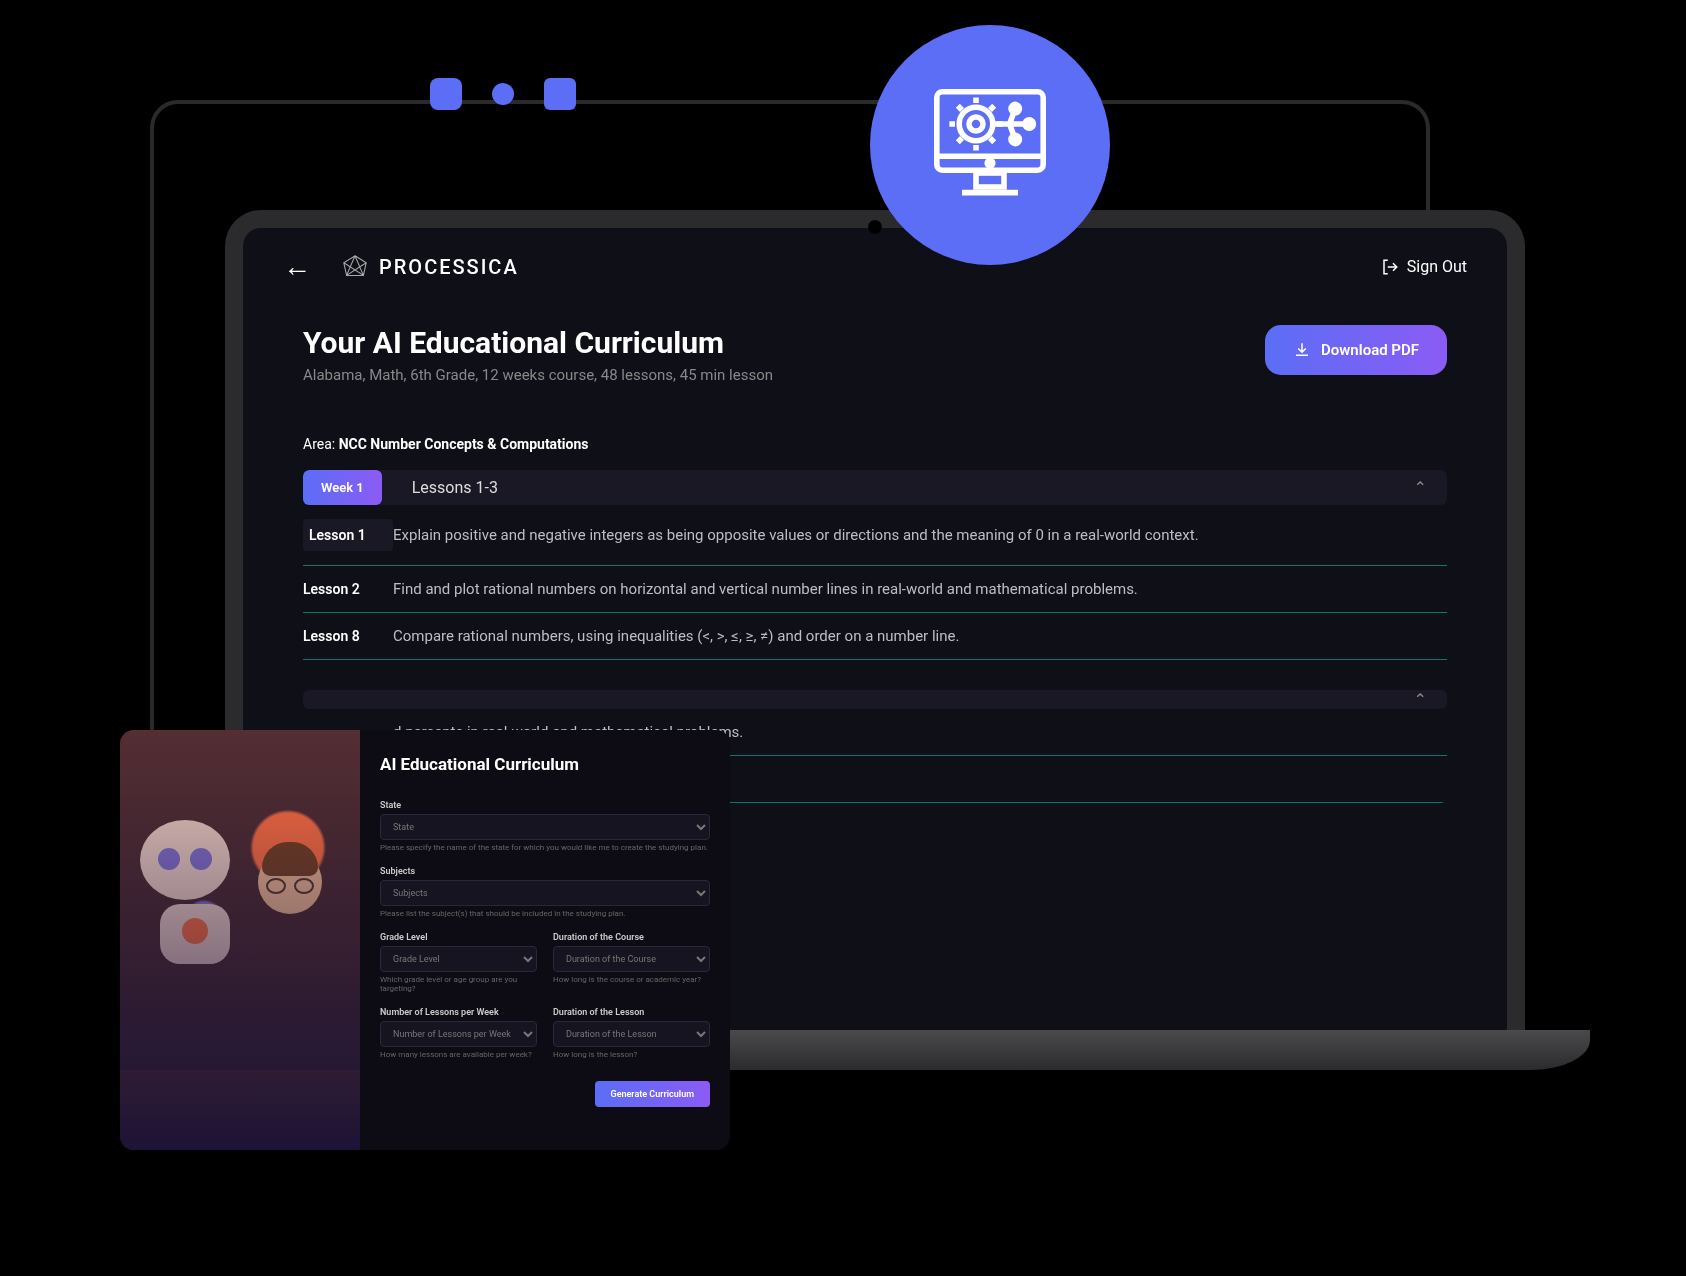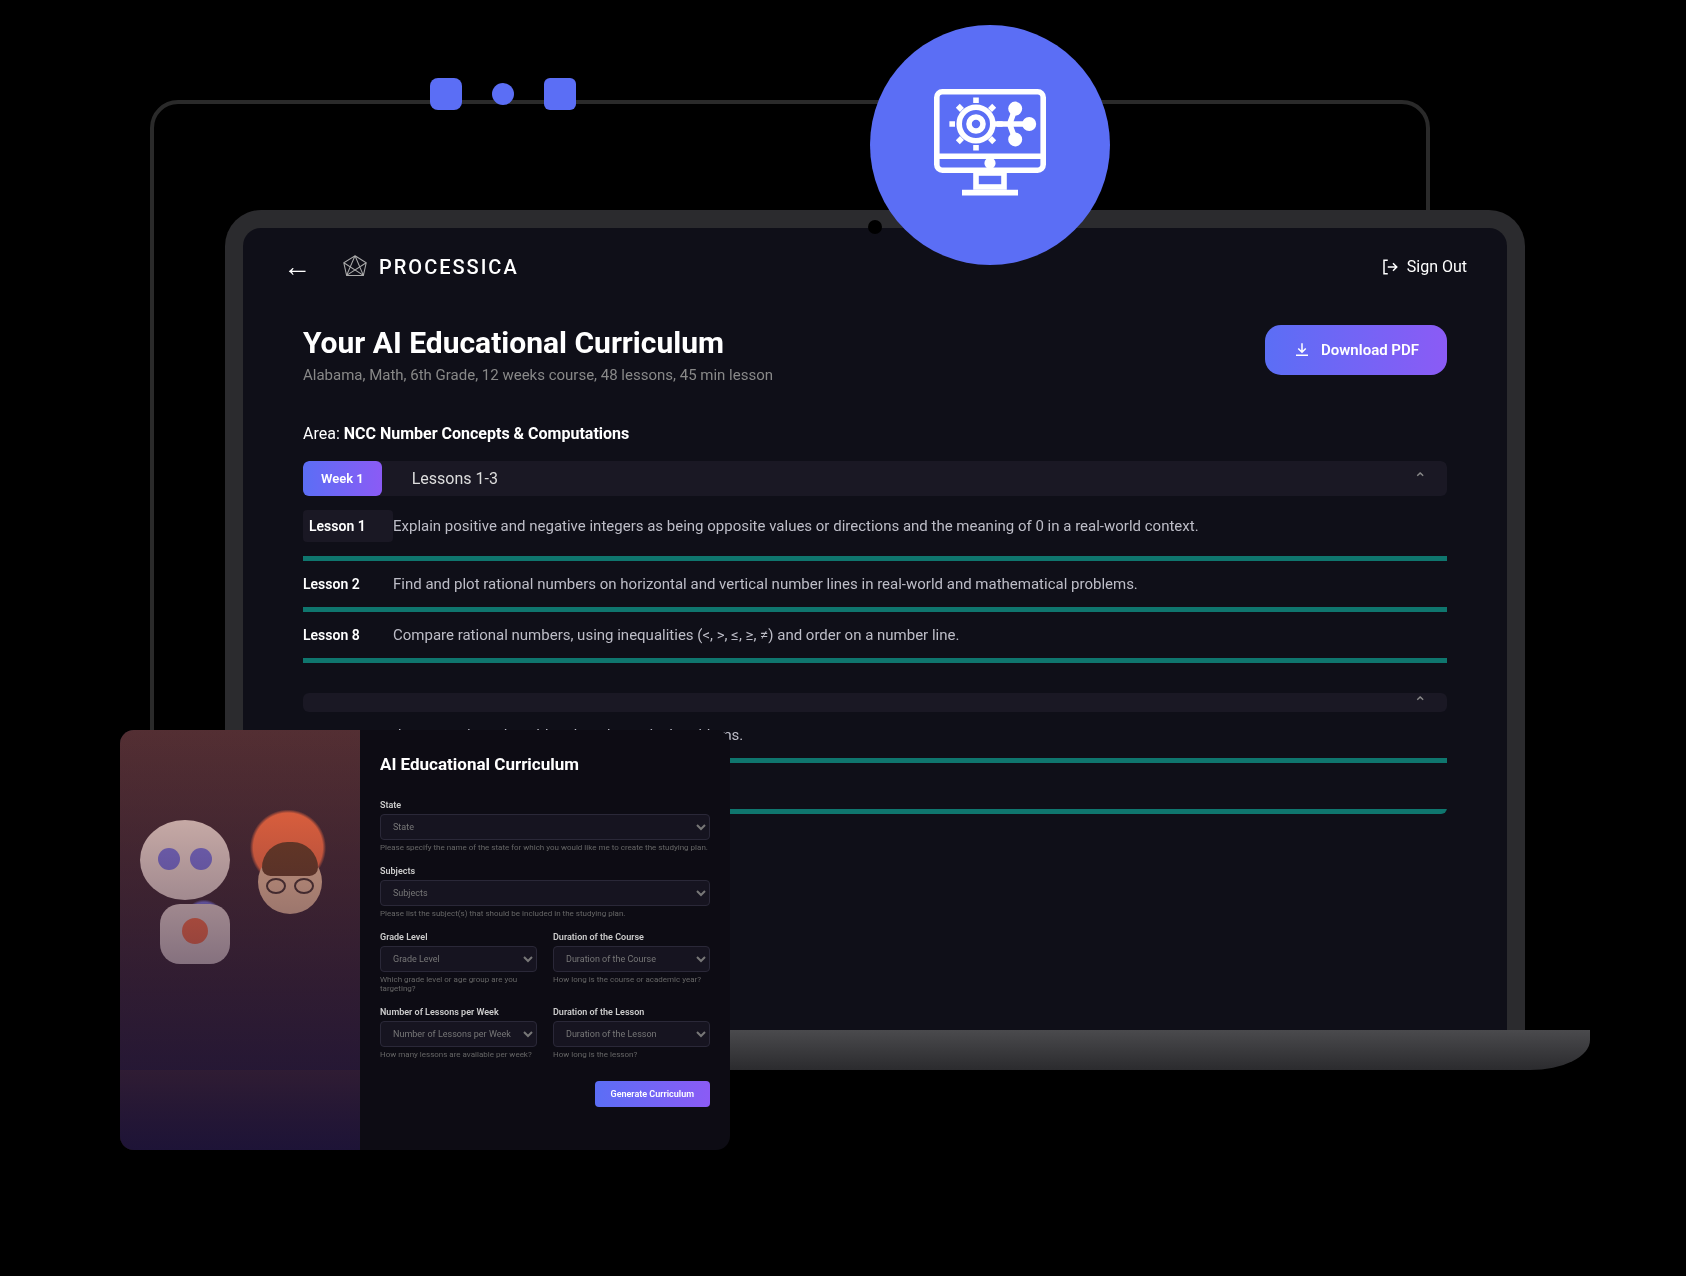--- a/index.html
+++ b/index.html
@@ -30,30 +30,30 @@
   .signout { margin-left:auto; font-size:16px; display:flex; align-items:center; cursor:pointer; }
   .signout svg { width:18px; height:18px; margin-right:8px; stroke:#fff; fill:none; stroke-width:2; }
 
   .main { padding:20px 60px 0 60px; }
   .titlebar { display:flex; align-items:flex-start; }
   h1 { font-size:30px; font-weight:700; margin-bottom:6px; }
   .sub { color:#888; font-size:15px; }
   .download-btn { margin-left:auto; background:linear-gradient(90deg,#5b6ef5,#8b5bf5); color:#fff; border:none; border-radius:16px; padding:16px 28px; font-size:15px; font-weight:600; display:flex; align-items:center; cursor:pointer; }
   .download-btn svg { width:18px; height:18px; margin-right:10px; stroke:#fff; fill:none; stroke-width:2; }
 
-  .area { margin-top:40px; font-size:16px; }
+  .area { margin-top:52px; font-size:14px; }
   .area b { font-weight:700; }
 
   .week-block { margin-top:18px; border-radius:6px; overflow:hidden; }
   .week-head { display:flex; align-items:center; background:#1a1824; border-radius:6px; }
   .week-badge { background:linear-gradient(90deg,#5b6ef5,#8b5bf5); color:#fff; padding:10px 18px; border-radius:6px; font-weight:600; font-size:13px; }
   .week-title { margin-left:30px; color:#ddd; font-size:16px; }
   .chev { margin-left:auto; margin-right:20px; color:#888; cursor:pointer; }
 
-  .lesson-row { display:flex; align-items:center; border-bottom:5px solid #0f766e; padding:14px 0; }
+  .lesson-row { display:flex; align-items:center; border-bottom:1px solid #0f766e; padding:14px 0; }
   .lesson-label { width:90px; font-weight:600; font-size:14px; color:#fff; }
   .lesson-text { color:#bdbdc7; font-size:15px; flex:1; }
   .lesson-first .lesson-label { background:#1a1824; border-radius:4px; padding:8px 6px; text-align:left; }
 
   
   .card { position:absolute; top:730px; left:120px; width:610px; height:420px; background:#0d0c14; border-radius:14px; display:flex; z-index:30; overflow:hidden; }
   .card-img { width:240px; background:radial-gradient(circle at 35% 45%, #5b6ef5 0 6%, transparent 7%), radial-gradient(circle at 70% 28%, #ff6a3d 0 10%, transparent 11%), linear-gradient(#1a1630,#0d0c14); position:relative; }
   .card-img::after { content:""; position:absolute; inset:0; background:linear-gradient(180deg,rgba(255,120,60,.25),rgba(30,20,60,.9)); }
   .card-body { flex:1; padding:24px 20px 20px 20px; color:#fff; }
   .card-body h3 { font-size:17px; font-weight:700; margin-bottom:26px; }

